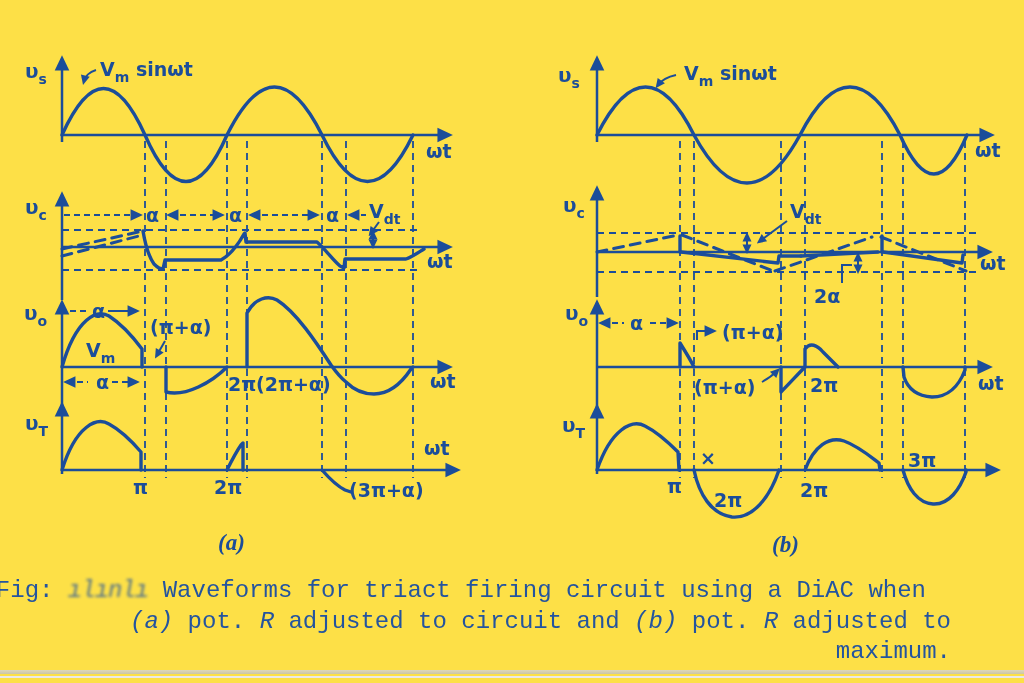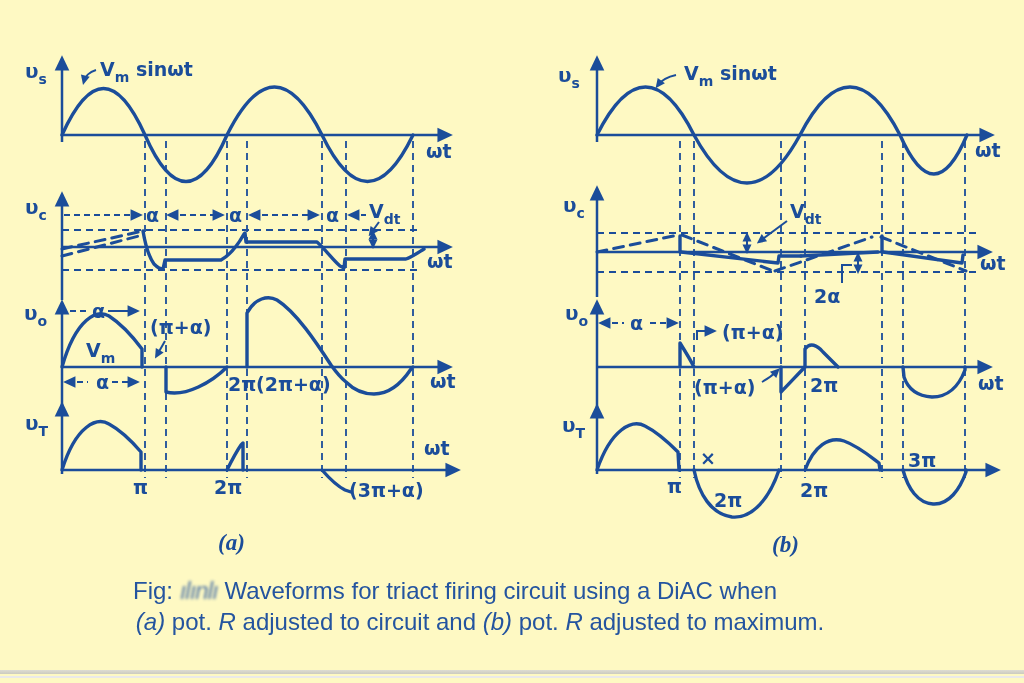--- a/index.html
+++ b/index.html
@@ -1,34 +1,34 @@
 <!DOCTYPE html>
 <html><head>
 <meta charset="utf-8">
 <style>
   html,body{margin:0;padding:0;}
-  .page{position:relative;width:1024px;height:683px;background:#fef9c3;overflow:hidden;
+  .page{position:relative;width:1024px;height:683px;background:#fde047;overflow:hidden;
         font-family:"DejaVu Sans",sans-serif;}
   svg{position:absolute;left:0;top:0;}
   
   .wave{stroke:#1b4d9a;stroke-width:3.4;fill:none;stroke-linecap:round;stroke-linejoin:round;}
   .wavedash{stroke:#1b4d9a;stroke-width:3.0;fill:none;stroke-dasharray:10 7;stroke-linecap:round;}
   .axis{stroke:#1b4d9a;stroke-width:2.5;fill:none;}
   .dash{stroke:#1b4d9a;stroke-width:1.8;fill:none;stroke-dasharray:7 5;}
   .ann{stroke:#1b4d9a;stroke-width:2;fill:none;}
   .anndash{stroke:#1b4d9a;stroke-width:2;fill:none;stroke-dasharray:6 4;}
   
   .t{font-family:"DejaVu Sans",sans-serif;font-weight:bold;font-size:20px;fill:#1b4d9a;}
   .t .sub{font-size:14px;}
   .t19{font-size:19px;}
   .pcap{font-family:"Liberation Serif",serif;font-style:italic;font-weight:bold;
         font-size:23px;fill:#1b4d9a;}
   
   .caption{position:absolute;left:0;top:576px;width:942px;color:#24549f;
-           font-family:Liberation Sans, sans-serif;font-size:24px;line-height:30px;text-align:center;}
+           font-family:Liberation Mono, monospace;font-size:24px;line-height:30px;text-align:right;}
   .cap-line1{transform:translateX(-16px);}
   .cap-line2{transform:translateX(9px);margin-top:1px;}
   .it{font-style:italic;}
   .smudge{filter:blur(1.7px);opacity:.8;font-style:italic;letter-spacing:-1px;}
   .edge{position:absolute;left:0;top:670px;width:1024px;height:4px;
         background:linear-gradient(#d6d6d6,#bfbfbf);opacity:.8;}
   .edge2{position:absolute;left:0;top:676px;width:1024px;height:2px;background:#e9e9e9;}
 </style>
 </head>
 <body>

